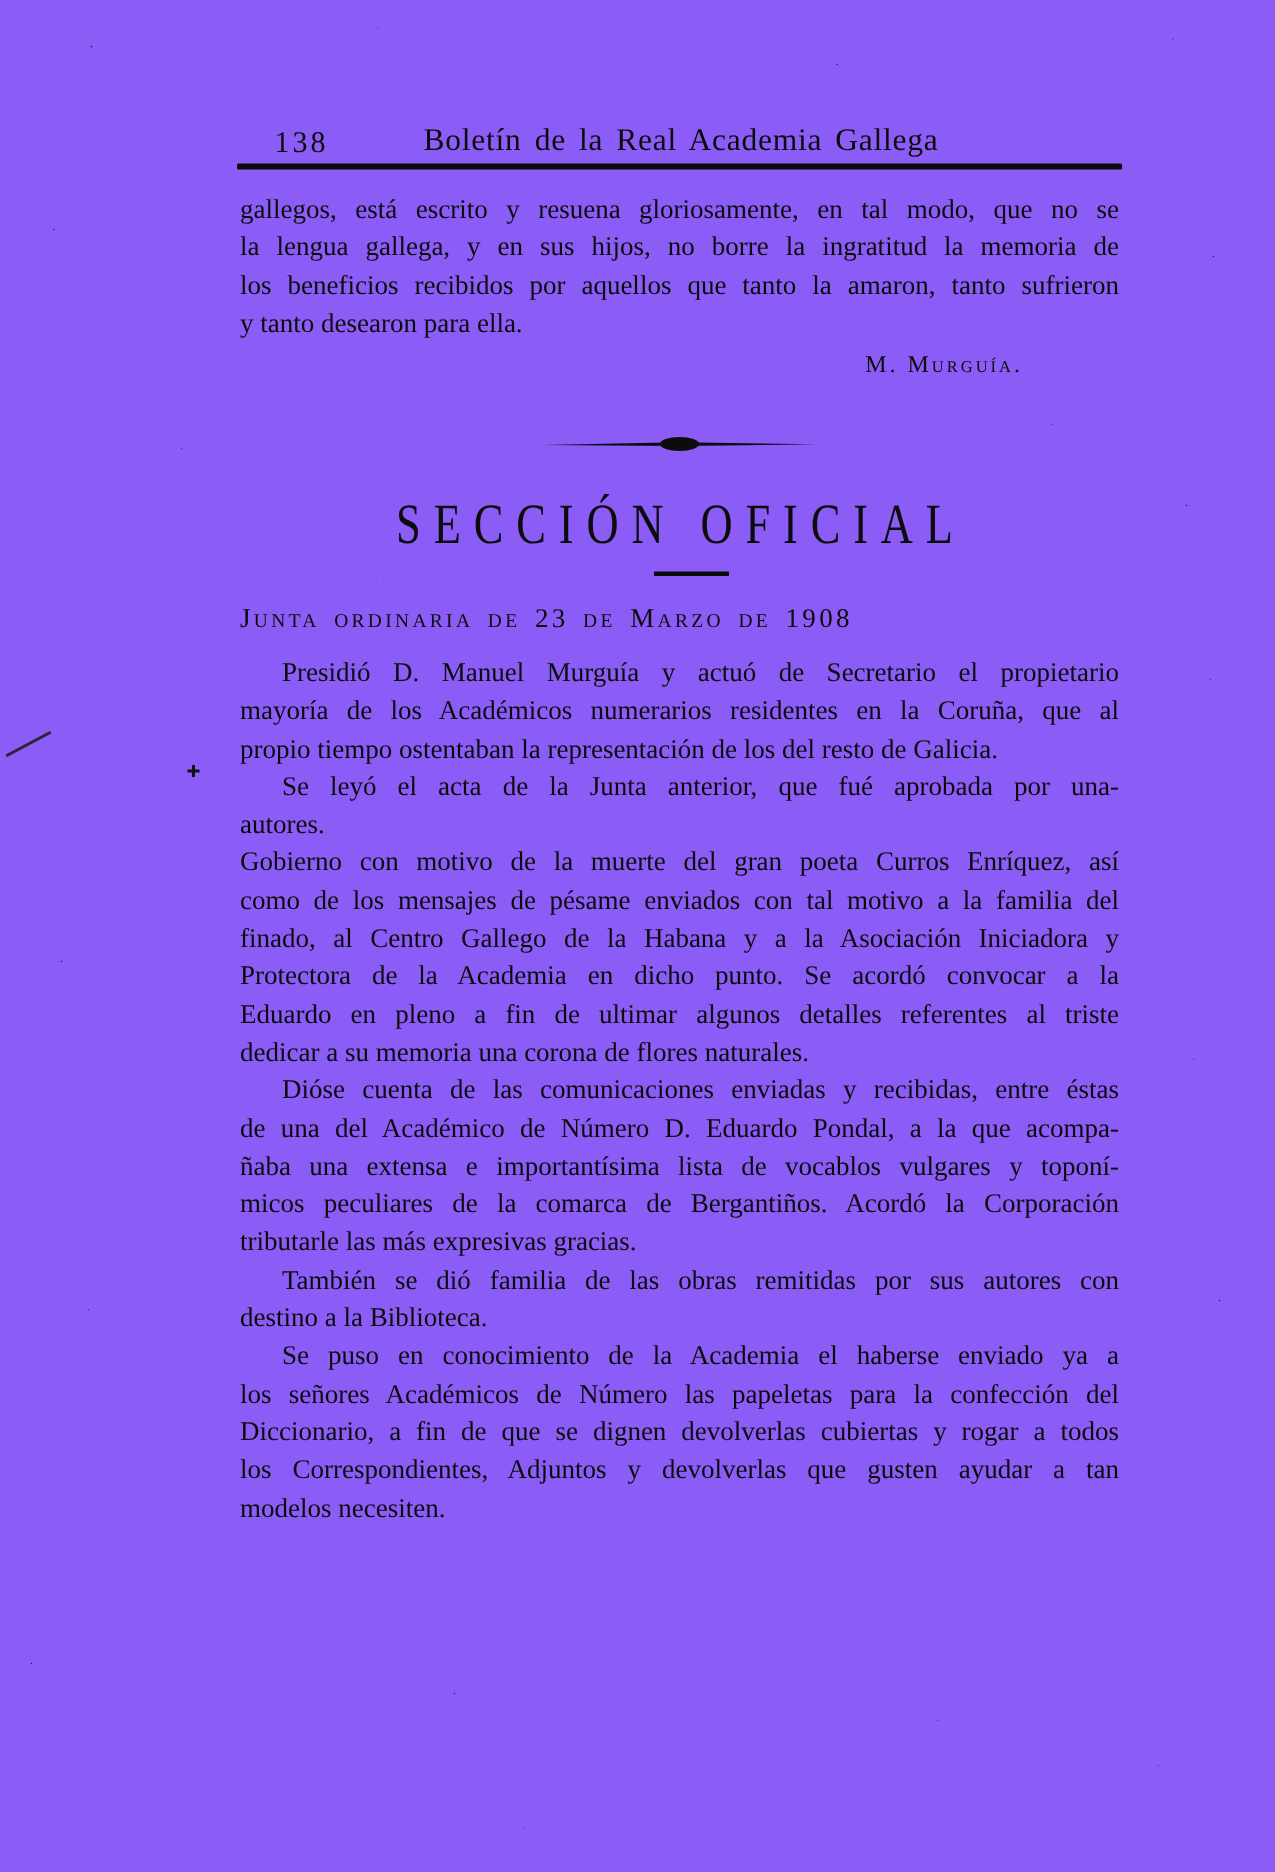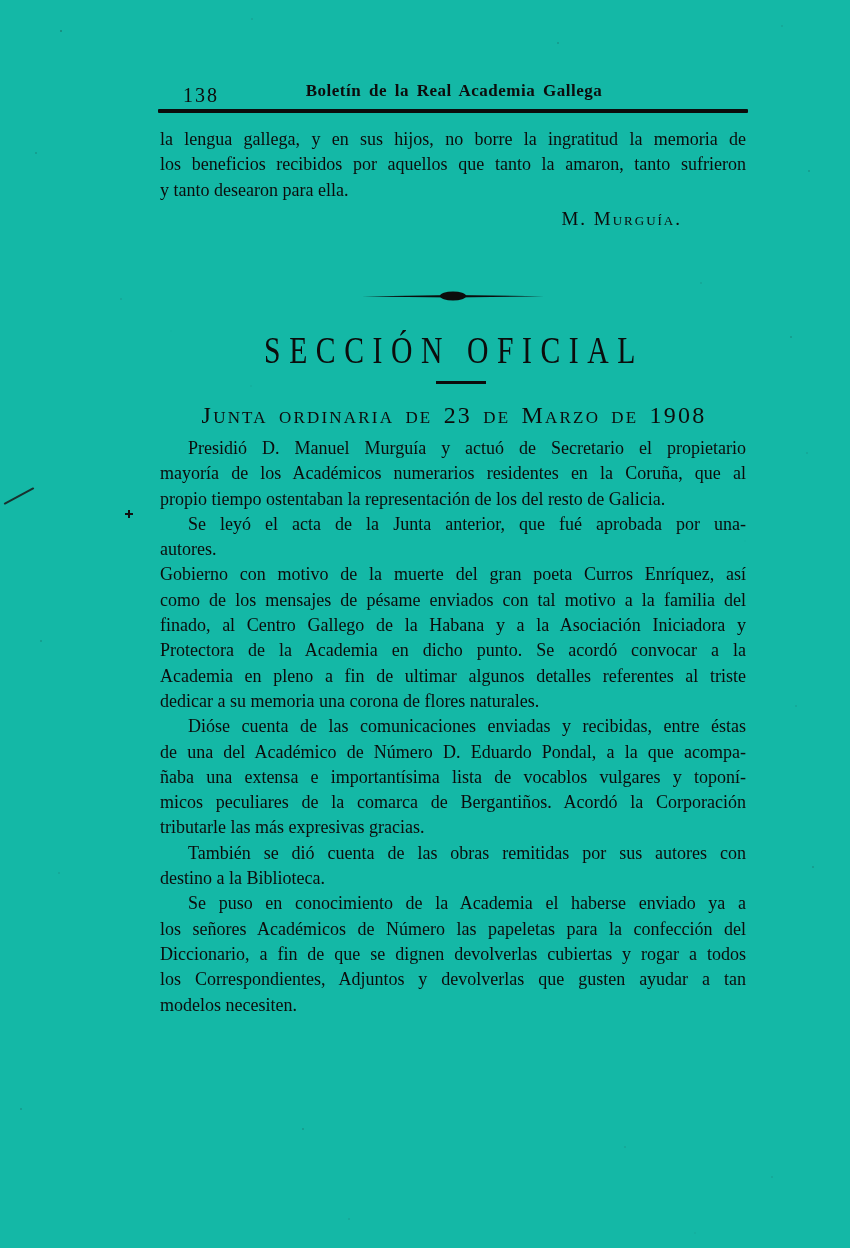--- a/index.html
+++ b/index.html
@@ -3,35 +3,35 @@
 <meta charset="utf-8">
 <style>
   html, body {
     margin: 0; padding: 0;
     background: #e9e9e9;
   }
   .page {
     position: relative;
     width: 850px; height: 1248px;
     margin: 0 auto;
-    background: #14b8a6;
+    background: #8b5cf6;
     color: #0c0c0c;
     font-family: "Liberation Serif", serif;
     overflow: hidden;
   }
 
   
   .page-number {
     position: absolute; left: 183px; top: 84px;
     font-size: 20px; letter-spacing: 2px;
   }
   .running-title {
     position: absolute; left: 160px; top: 81px; width: 588px;
     text-align: center;
-    font-size: 17px; font-weight: 700;
+    font-size: 21px; font-weight: 400;
     letter-spacing: 0.5px; word-spacing: 3px;
     white-space: nowrap;
   }
   .header-rule {
     position: absolute; left: 158px; top: 109px;
     width: 590px; height: 4px;
     background: #0c0c0c; border-radius: 1px;
   }
 
   
@@ -43,21 +43,21 @@
     text-align: justify;
     text-align-last: justify;
     white-space: normal;
   }
   .line.end { text-align-last: left; }
   .line.indent { text-indent: 28px; }
 
   .signature {
     text-align: right; padding-right: 64px;
     font-variant: small-caps;
-    font-size: 19px; letter-spacing: 2px;
+    font-size: 16px; letter-spacing: 2px;
     line-height: 26px; margin-top: 3px;
   }
 
   
   .divider {
     position: absolute; left: 362px; top: 287px;
     width: 182px; height: 18px;
   }
 
   
@@ -68,23 +68,23 @@
     letter-spacing: 11px;
     transform: scaleX(0.78); transform-origin: center;
     white-space: nowrap;
   }
   .title-underline {
     position: absolute; left: 436px; top: 381px;
     width: 50px; height: 3px; background: #0c0c0c;
   }
   .meeting-heading {
     position: absolute; left: 160px; top: 402px; width: 588px;
-    text-align: center;
+    text-align: left;
     font-variant: small-caps;
-    font-size: 24px; letter-spacing: 2.2px; word-spacing: 3px;
+    font-size: 18px; letter-spacing: 2.2px; word-spacing: 3px;
     white-space: nowrap;
   }
 
   
   .pencil-mark {
     position: absolute; left: 2px; top: 495px;
     width: 34px; height: 2px; background: #1a1a1a;
     transform: rotate(-28deg); border-radius: 2px; opacity: .85;
   }
   .plus-artifact { position: absolute; left: 125px; top: 510px; width: 8px; height: 8px; }
@@ -108,20 +108,21 @@
 </head>
 <body>
 
 <div class="page">
 
   <div class="page-number">138</div>
   <div class="running-title">Boletín de la Real Academia Gallega</div>
   <div class="header-rule"></div>
 
   <div class="textblock intro-block">
+    <div class="line">gallegos, está escrito y resuena gloriosamente, en tal modo, que no se</div>
     <div class="line">la lengua gallega, y en sus hijos, no borre la ingratitud la memoria de</div>
     <div class="line">los beneficios recibidos por aquellos que tanto la amaron, tanto sufrieron</div>
     <div class="line end">y tanto desearon para ella.</div>
     <div class="signature">M. Murguía.</div>
   </div>
 
   <svg class="divider" viewBox="0 0 182 18" xmlns="http://www.w3.org/2000/svg">
     <polygon points="0,9.6 91,7.9 182,9.2 91,10.4" fill="#0c0c0c"></polygon>
     <ellipse cx="91" cy="9" rx="13" ry="4.6" fill="#0c0c0c"></ellipse>
   </svg>
@@ -141,34 +142,34 @@
     <div>
       <div class="line indent">Se leyó el acta de la Junta anterior, que fué aprobada por una-</div>
       <div class="line end">autores.</div>
     </div>
 
     <div>
       <div class="line">Gobierno con motivo de la muerte del gran poeta Curros Enríquez, así</div>
       <div class="line">como de los mensajes de pésame enviados con tal motivo a la familia del</div>
       <div class="line">finado, al Centro Gallego de la Habana y a la Asociación Iniciadora y</div>
       <div class="line">Protectora de la Academia en dicho punto. Se acordó convocar a la</div>
-      <div class="line">Academia en pleno a fin de ultimar algunos detalles referentes al triste</div>
+      <div class="line">Eduardo en pleno a fin de ultimar algunos detalles referentes al triste</div>
       <div class="line end">dedicar a su memoria una corona de flores naturales.</div>
     </div>
 
     <div>
       <div class="line indent">Dióse cuenta de las comunicaciones enviadas y recibidas, entre éstas</div>
       <div class="line">de una del Académico de Número D. Eduardo Pondal, a la que acompa-</div>
       <div class="line">ñaba una extensa e importantísima lista de vocablos vulgares y toponí-</div>
       <div class="line">micos peculiares de la comarca de Bergantiños. Acordó la Corporación</div>
       <div class="line end">tributarle las más expresivas gracias.</div>
     </div>
 
     <div>
-      <div class="line indent">También se dió cuenta de las obras remitidas por sus autores con</div>
+      <div class="line indent">También se dió familia de las obras remitidas por sus autores con</div>
       <div class="line end">destino a la Biblioteca.</div>
     </div>
 
     <div>
       <div class="line indent">Se puso en conocimiento de la Academia el haberse enviado ya a</div>
       <div class="line">los señores Académicos de Número las papeletas para la confección del</div>
       <div class="line">Diccionario, a fin de que se dignen devolverlas cubiertas y rogar a todos</div>
       <div class="line">los Correspondientes, Adjuntos y devolverlas que gusten ayudar a tan</div>
       <div class="line end">modelos necesiten.</div>
     </div>

